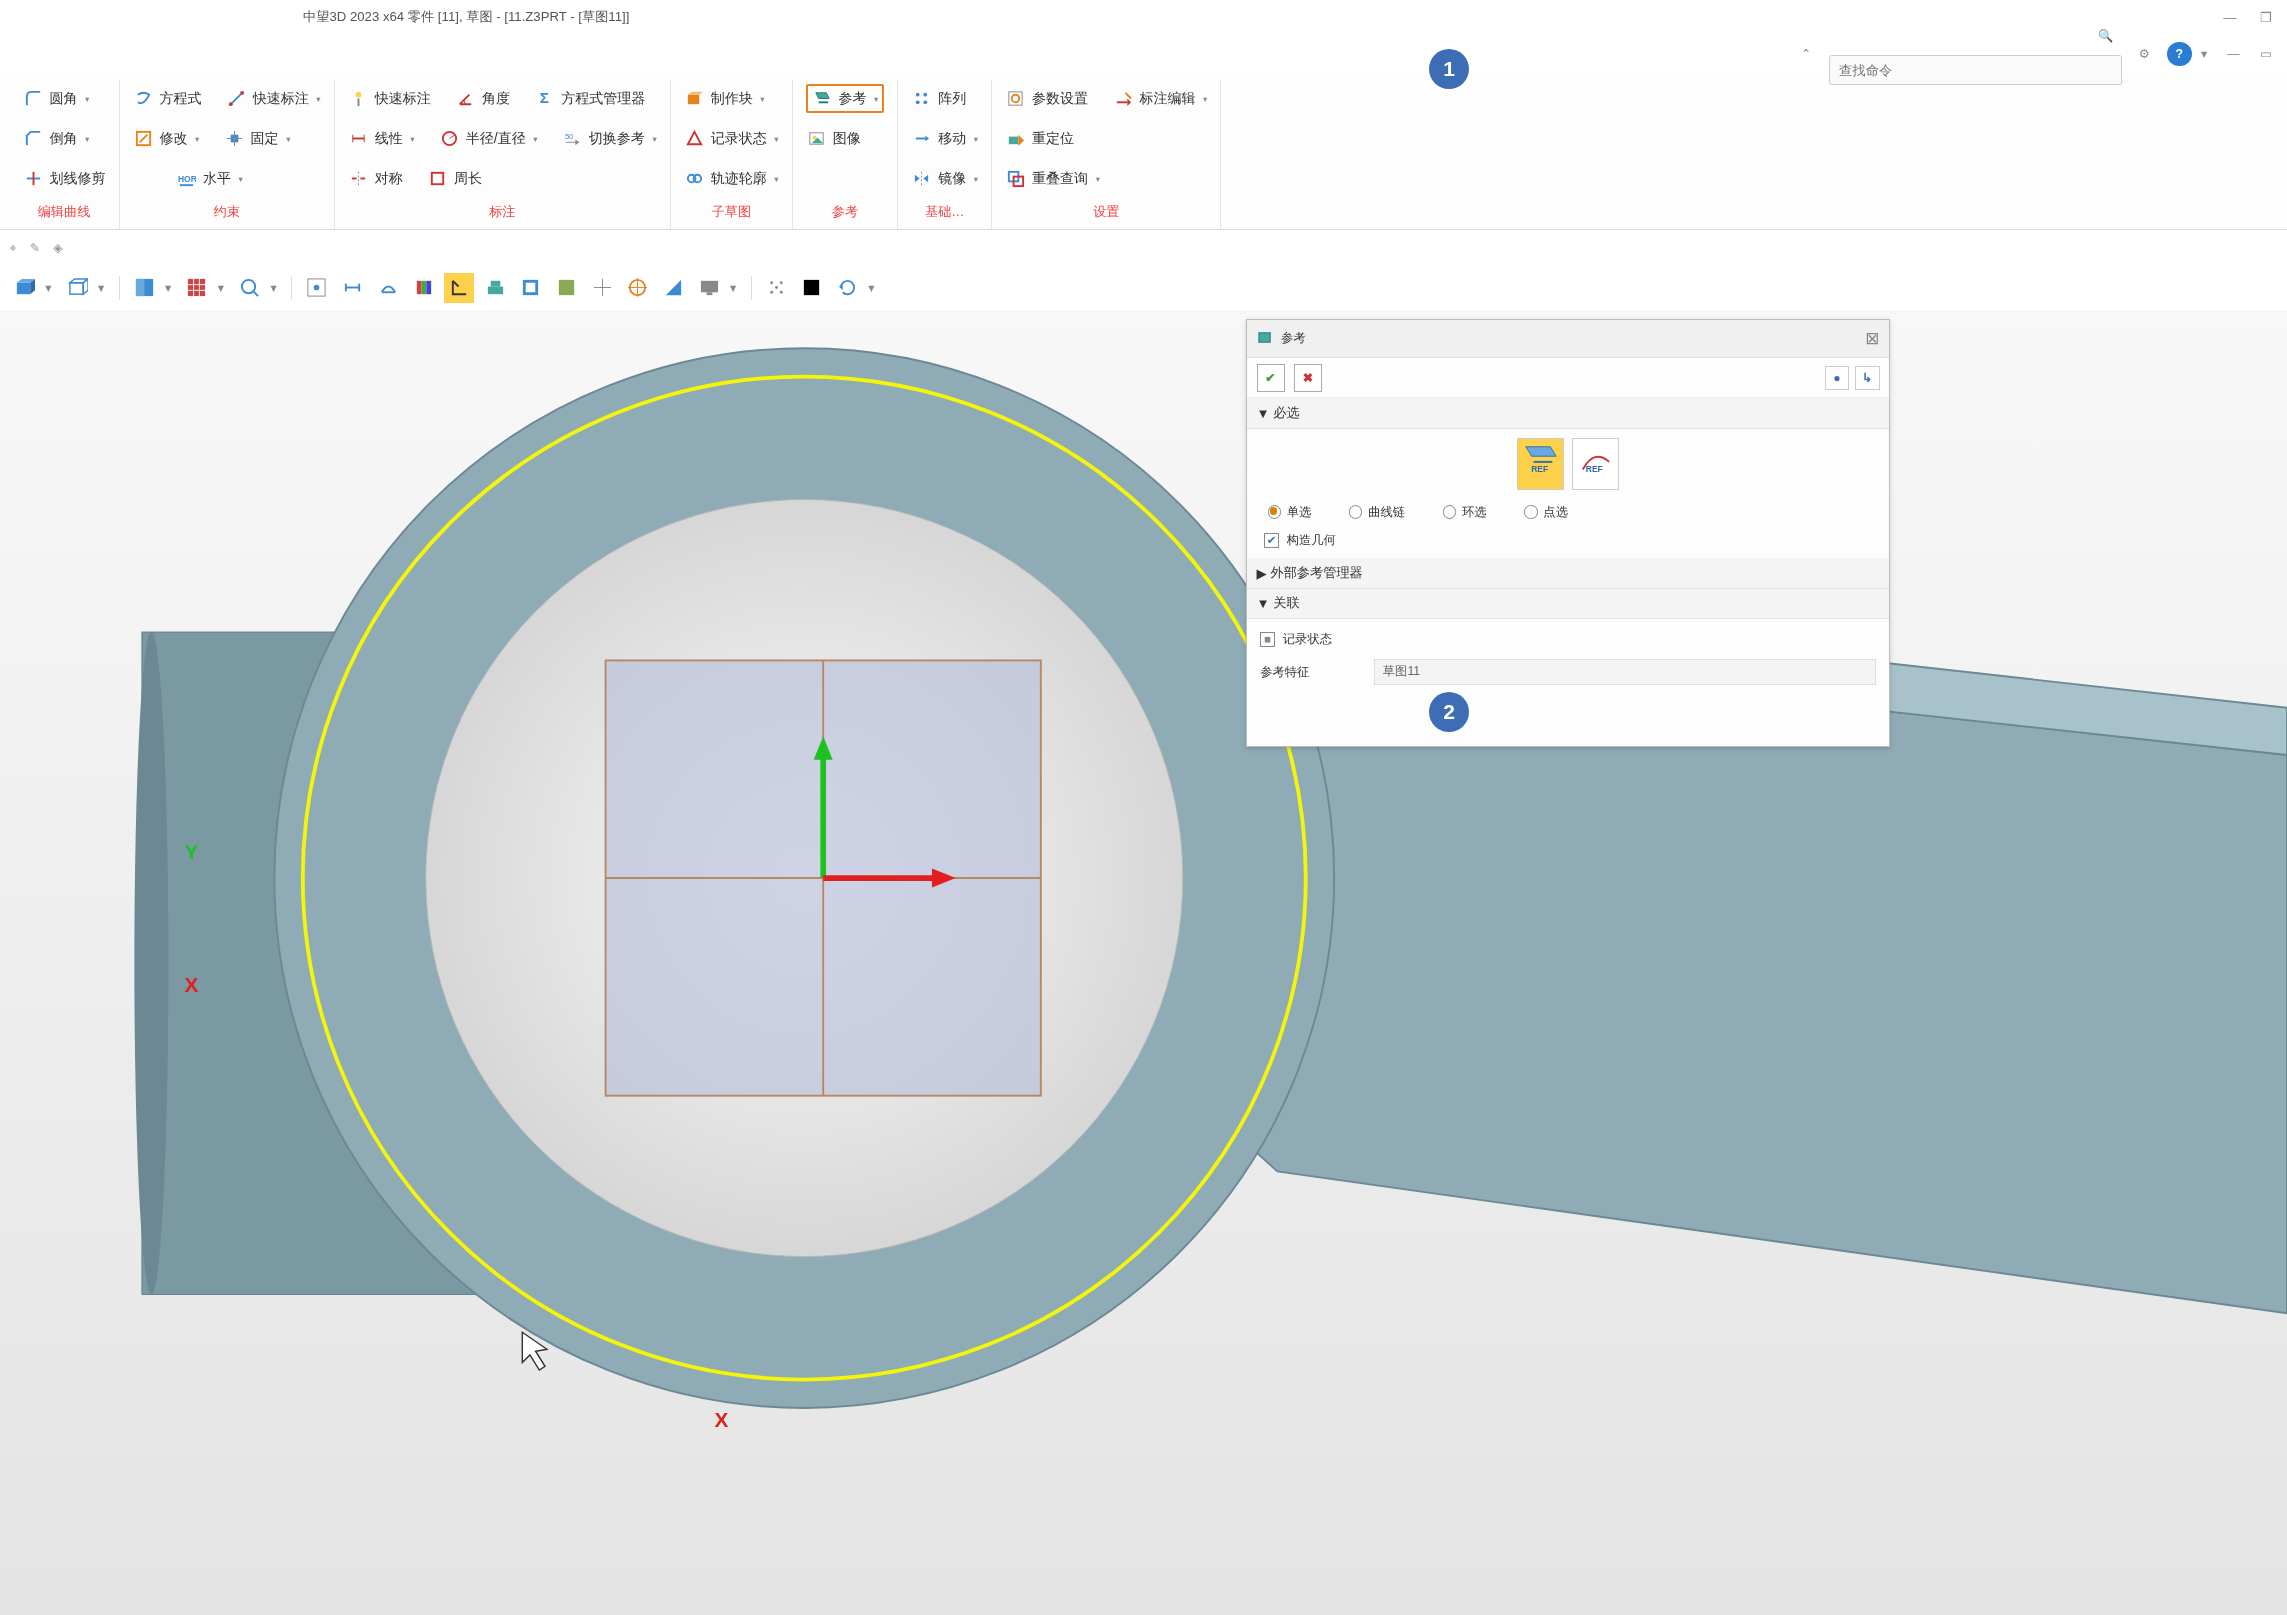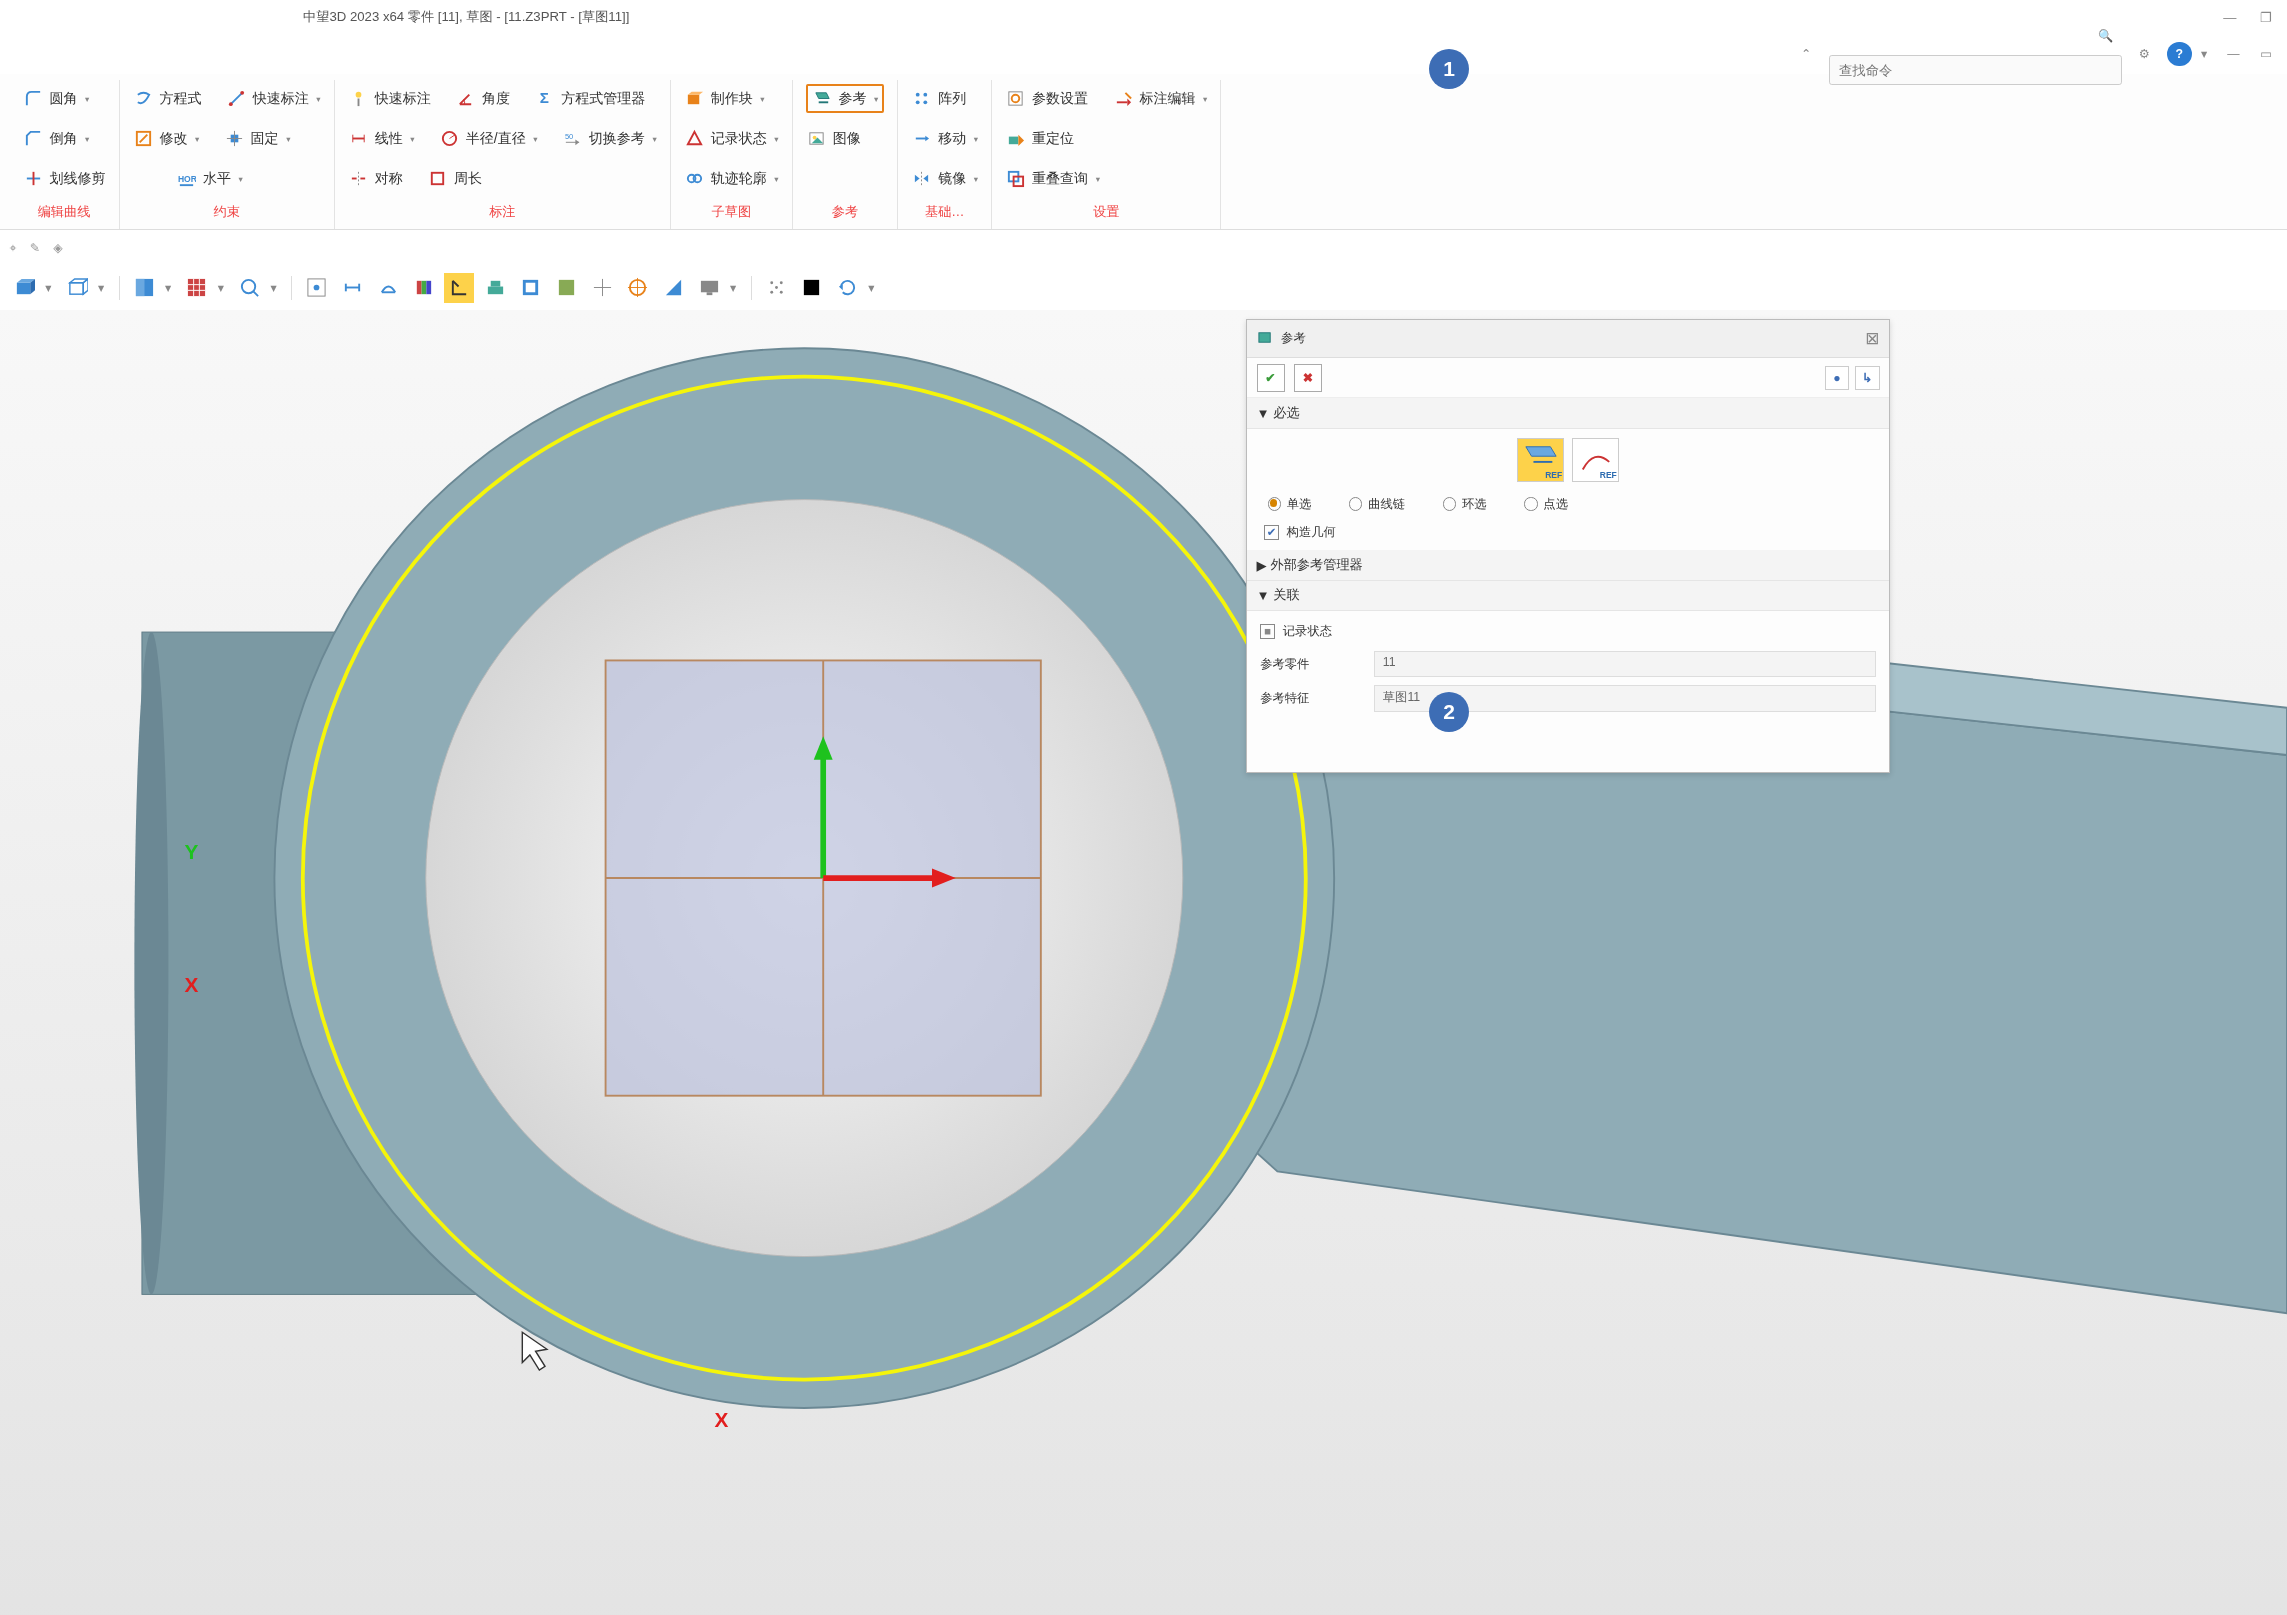--- a/index.html
+++ b/index.html
@@ -247,24 +247,24 @@
     .section-body {
       padding: 9.5px 13.2px;
     }
     .ref-icons {
       display: flex;
       justify-content: center;
       gap: 7.6px;
       margin-bottom: 13.2px;
     }
     .ref-ico {
-      width: 47px; height: 44px;
+      width: 47px; height: 52px;
       border: 0.9px solid #ccc;
       display: flex; align-items: flex-end; justify-content: flex-end;
-      padding: 1px;
+      padding: 15px;
       font-size: 8.5px;
       position: relative;
       background: #fff;
     }
     .ref-ico.active { background: #fdd24a; }
     .radios {
       display: flex;
       gap: 38px;
       margin-bottom: 11.4px;
       padding-left: 7.6px;
@@ -982,23 +982,19 @@
     <div class="section-header">
       <span>▼</span>
       <span>关联</span>
     </div>
     <div style="padding:7.6px 0 57px 0;">
       <div class="checkbox-row" style="padding:3.8px 13.2px 7.6px 13.2px;">
         <span class="cbox indeterminate">■</span>
         <span>记录状态</span>
       </div>
       <div class="kv-row">
-        <span class="k">参考零件</span>
-        <div class="v">11</div>
-      </div>
-      <div class="kv-row">
         <span class="k">参考特征</span>
         <div class="v">草图11</div>
       </div>
     </div>
   </div>
 </div>
 
 
 </body></html>

